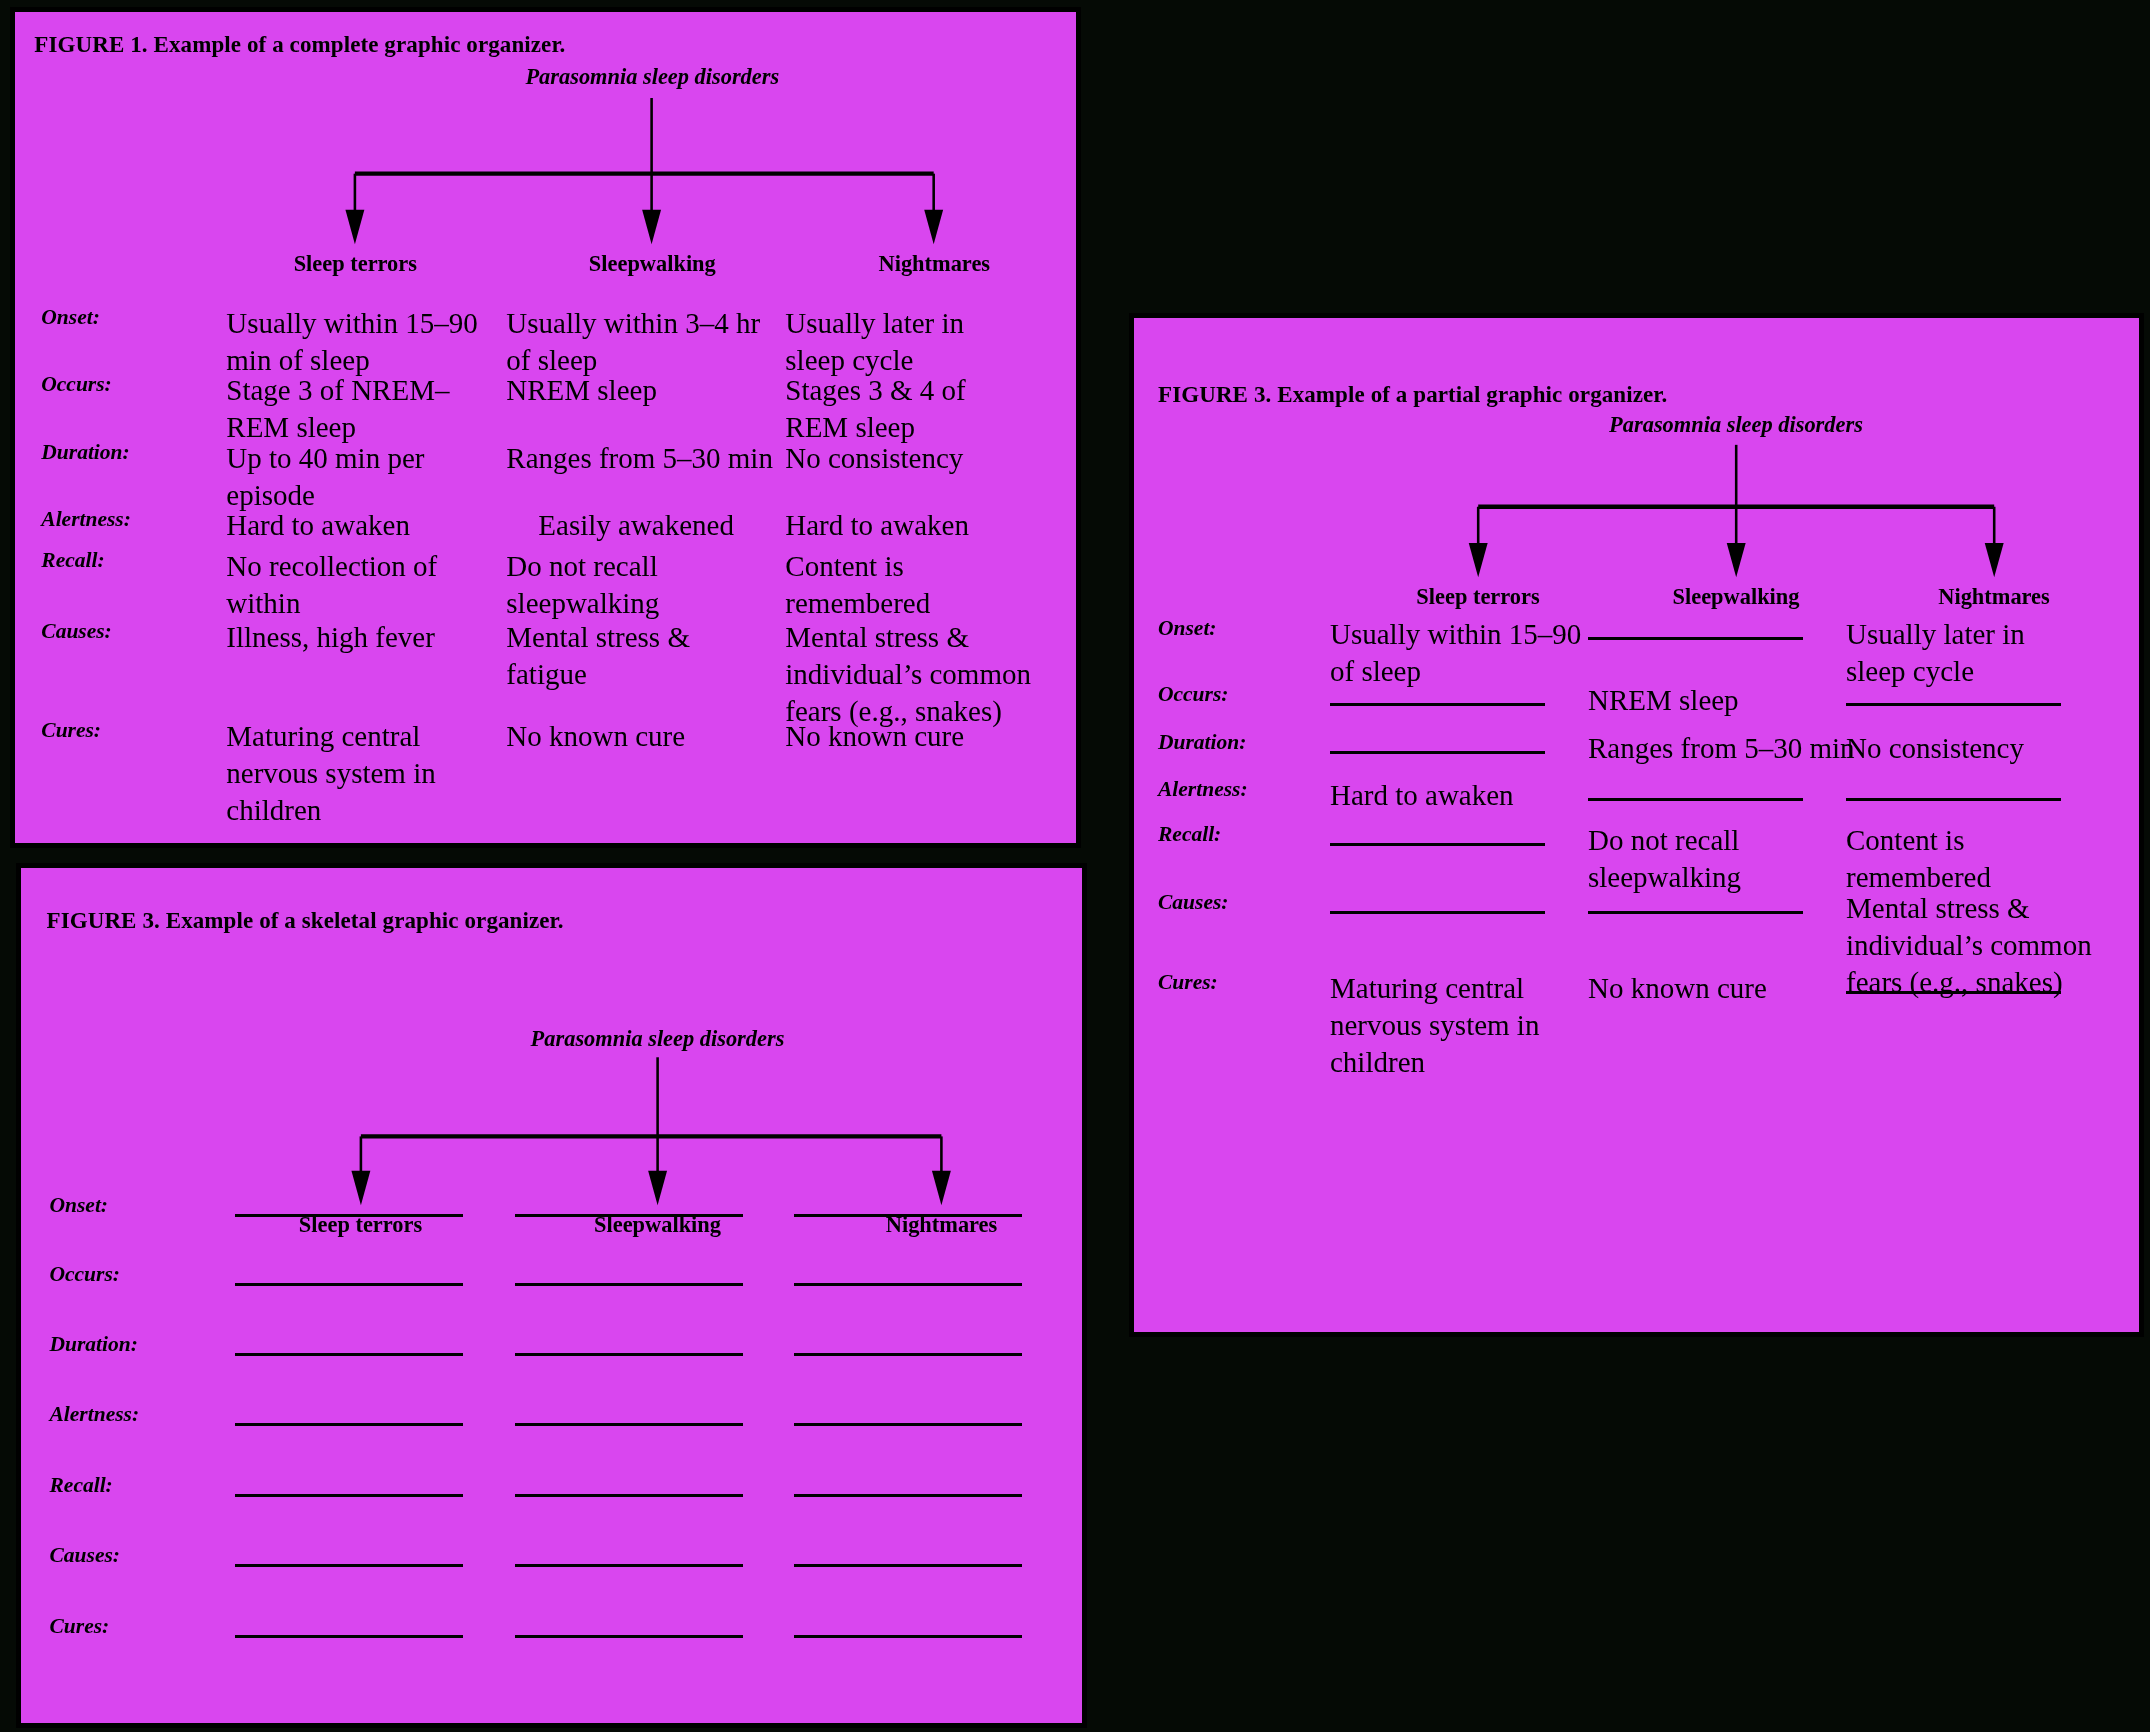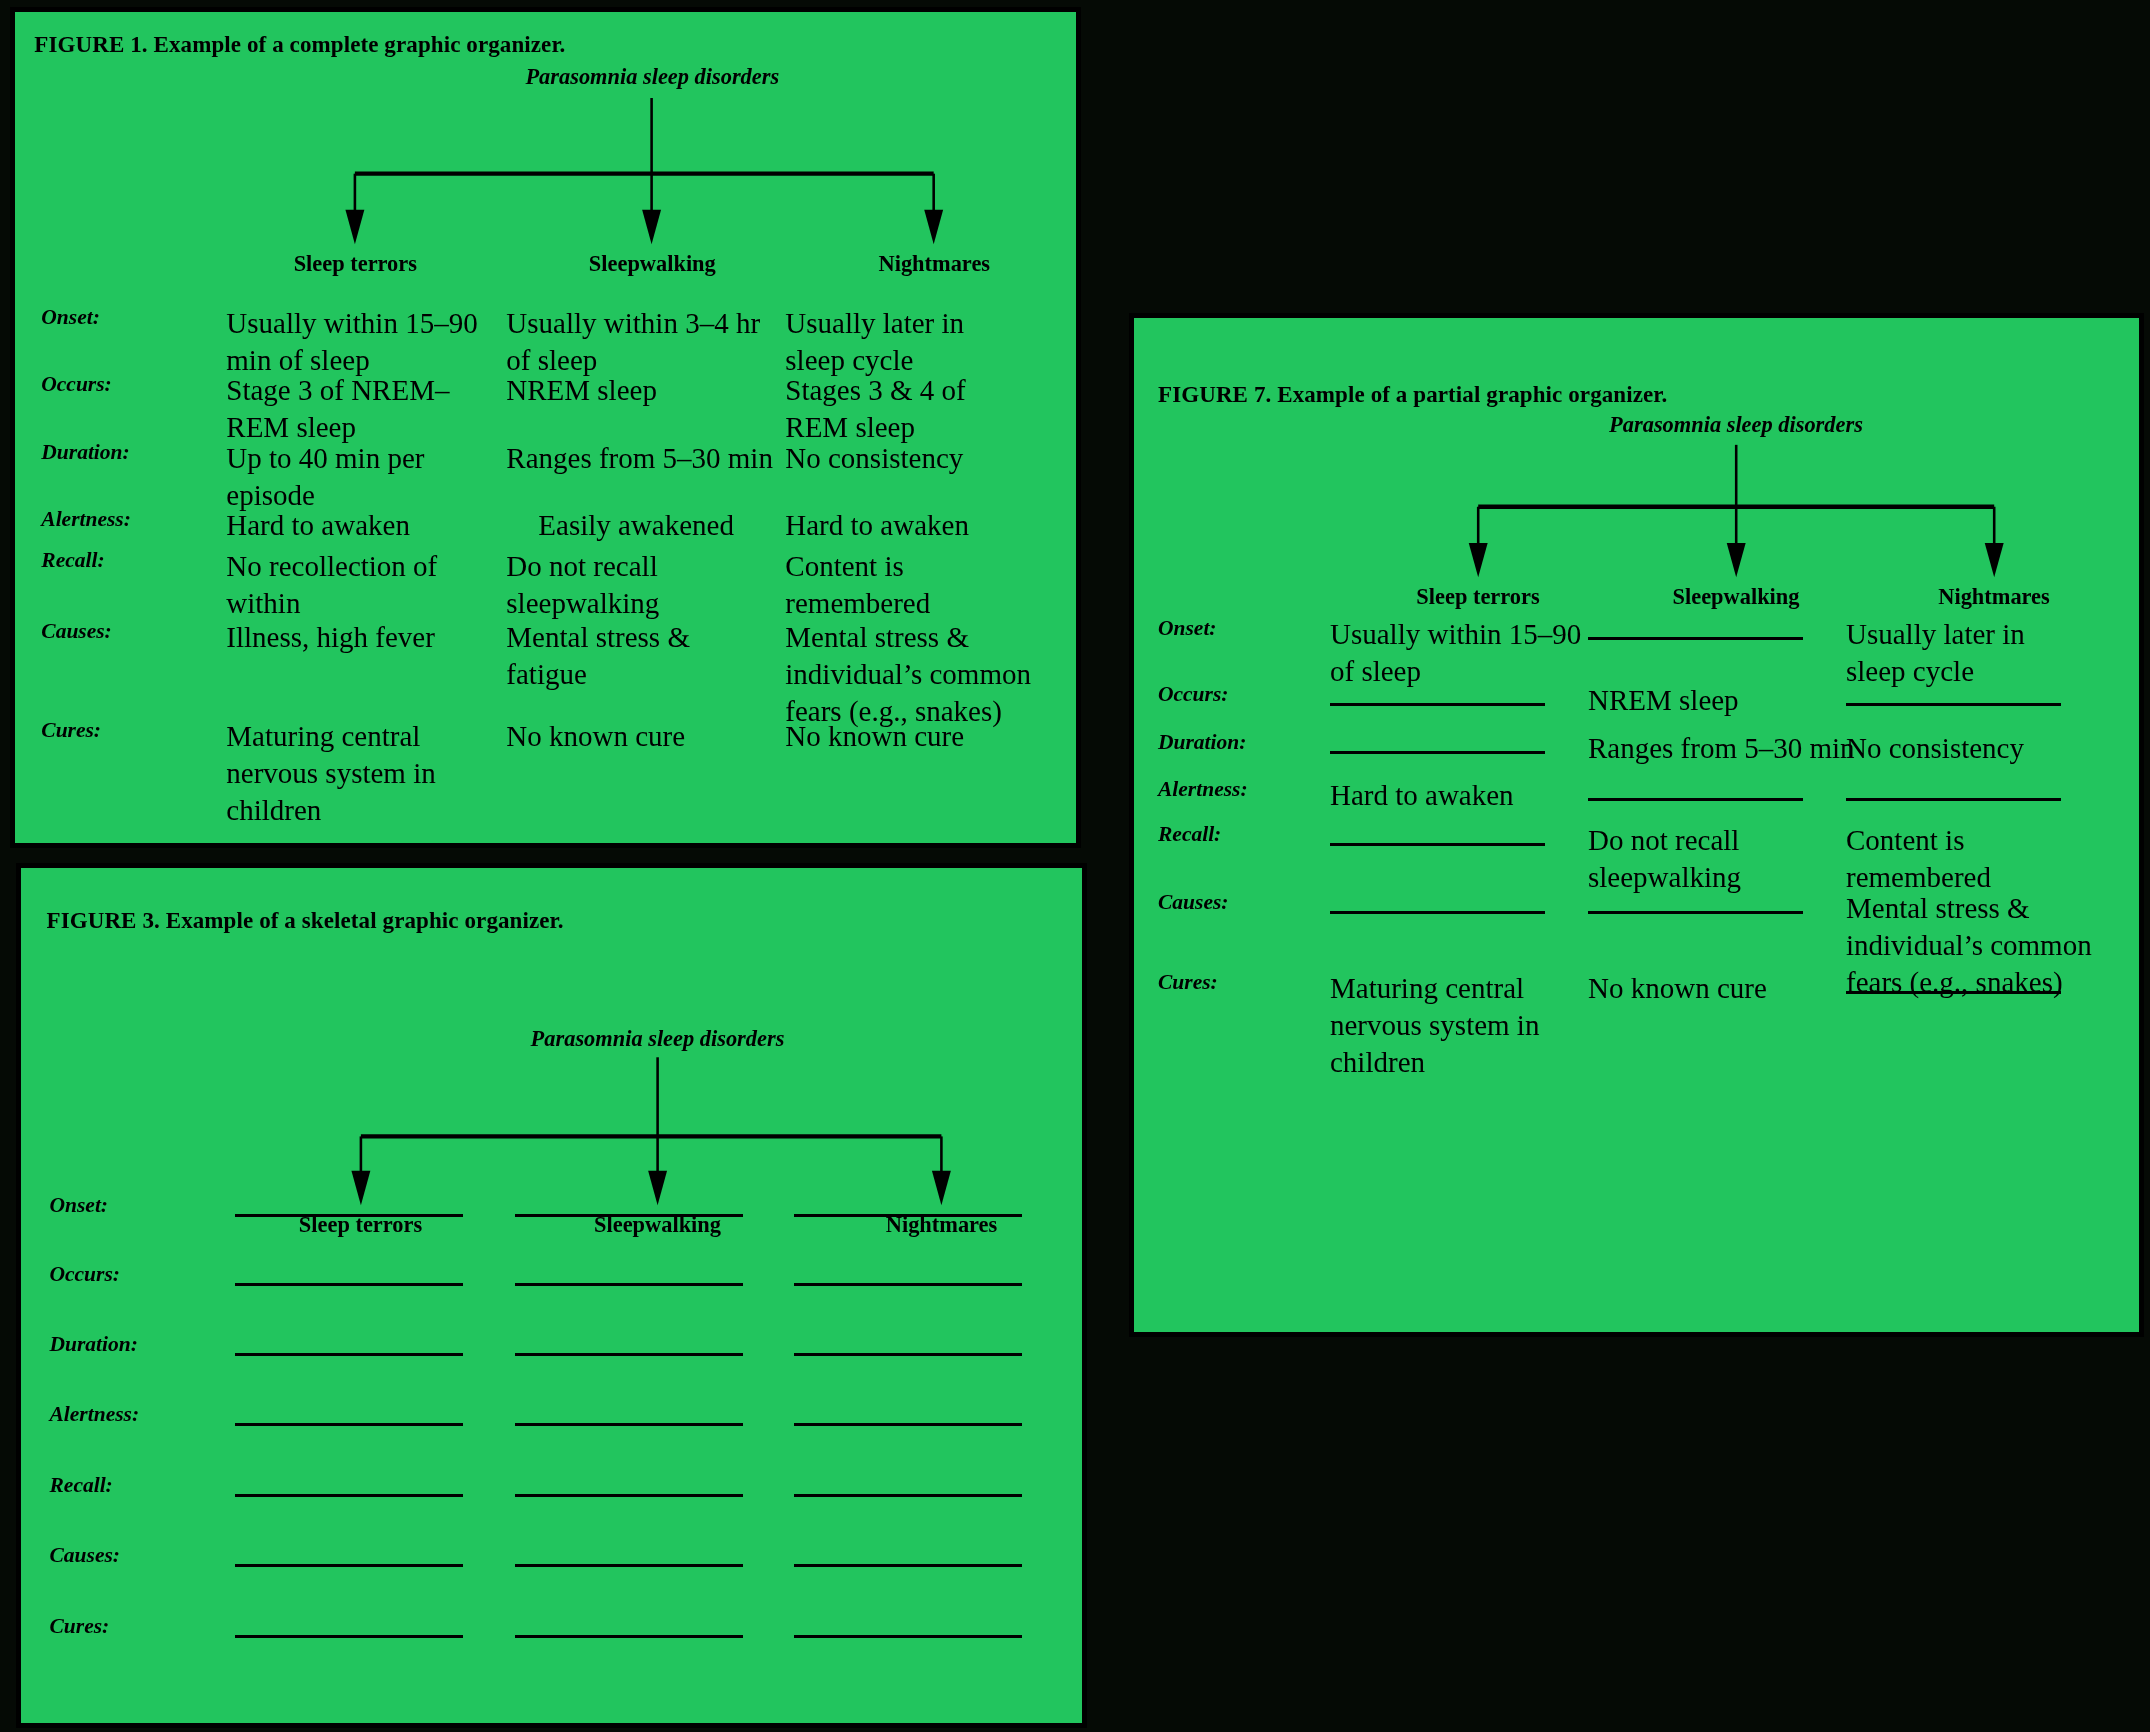--- a/index.html
+++ b/index.html
@@ -13,21 +13,21 @@
     width: 2151px;
     height: 1733px;
     background: #050a05;
     overflow: hidden;
     font-family: "Liberation Serif", "DejaVu Serif", serif;
   }
 
   
   .panel {
     position: absolute;
-    background: #22c55e;
+    background: #d946ef;
     border: 5.2px solid #000000;
     box-sizing: border-box;
   }
   #fig1-panel { left: 10.3px;   top: 6.9px;    width: 1071px; height: 841px; }
   #fig3-panel { left: 15.5px;   top: 863px; width: 1071px; height: 865px; }
   #fig5-panel { left: 1129px; top: 313px;  width: 1015px; height: 1024px; }
 
   .panel-inner {
     position: absolute;
     left: 0; top: 0; right: 0; bottom: 0;
@@ -282,21 +282,21 @@
             <div class="blank-rule" style="left: 185px; width: 228px; top: 20.6px;"></div>
             <div class="blank-rule" style="left: 465px; width: 228px; top: 20.6px;"></div>
             <div class="blank-rule" style="left: 744px; width: 228px; top: 20.6px;"></div>
           </div>
         </div>
     </div>
   </div>
 
   <div class="panel" id="fig5-panel">
     <div class="panel-inner">
-      <div class="fig-title" style="left:24px; top:64px;">FIGURE 7. Example of a partial graphic organizer.</div>
+      <div class="fig-title" style="left:24px; top:64px;">FIGURE 3. Example of a partial graphic organizer.</div>
 
       <div class="tree" id="fig5-tree" style="left:0; top:46px; width:100%; height:215px;">
           <div class="tree-root" style="left: 602px; top: 48px; transform: translateX(-50%);">Parasomnia sleep disorders</div>
           <svg width="1084" height="258" viewBox="0 0 1260 300">
             <line x1="700" y1="94" x2="700" y2="166" stroke="#000" stroke-width="3"></line>
             <line x1="400" y1="166" x2="1000" y2="166" stroke="#000" stroke-width="5"></line>
             <line x1="400" y1="166" x2="400" y2="214" stroke="#000" stroke-width="3"></line>
             <polygon points="389,208 411,208 400,248" fill="#000"></polygon>
             <line x1="700" y1="166" x2="700" y2="214" stroke="#000" stroke-width="3"></line>
             <polygon points="689,208 711,208 700,248" fill="#000"></polygon>

